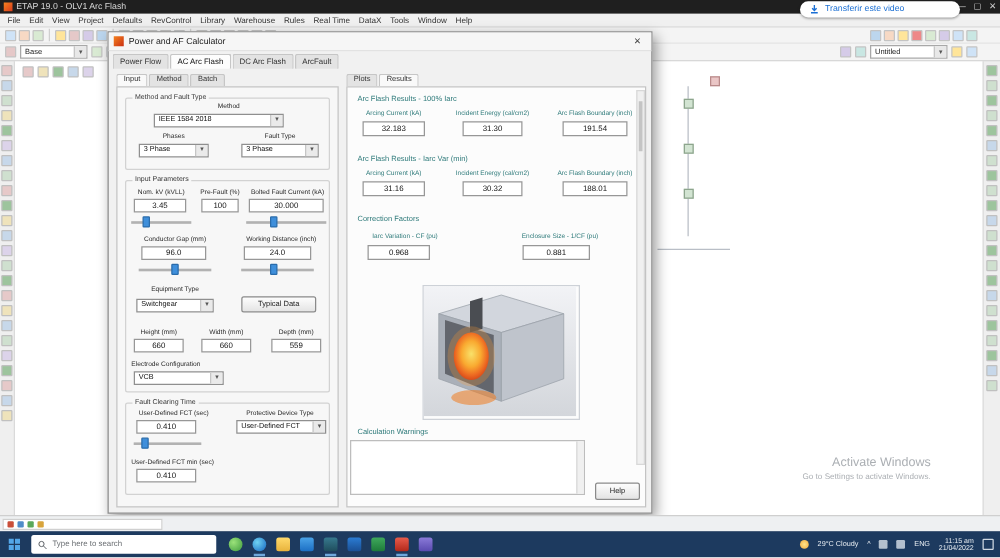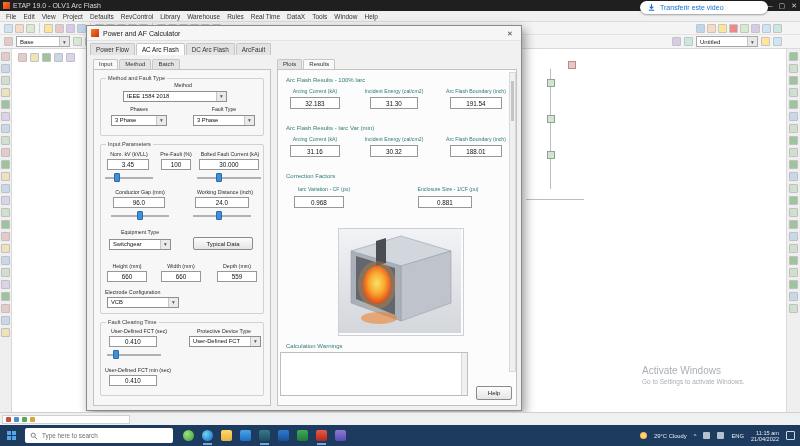--- a/index.html
+++ b/index.html
@@ -33,21 +33,21 @@
   .right-toolbar{position:absolute;right:0;top:49px;width:14px;height:363px;background:#efefef;border-left:1px solid #dadada;
     display:flex;flex-direction:column;align-items:center;gap:3px;padding-top:3px;box-sizing:border-box;}
   .vicon{width:9px;height:9px;border:1px solid #c0c0c0;border-radius:1px;box-sizing:border-box;background:#e2e2e2;}
   .vicon.g1{background:#cfe0cf;} .vicon.g2{background:#9dc49d;} .vicon.g3{background:#c7d8ea;}
   .vicon.g4{background:#e6c9c9;} .vicon.g5{background:#dcd3ea;} .vicon.g6{background:#efe3bb;}
   .canvas{position:absolute;left:12px;top:49px;width:774px;height:363px;background:#ffffff;}
   .mini-row{position:absolute;left:18px;top:53px;display:flex;gap:3px;}
   .diagline{position:absolute;background:#b9bec6;}
   .diagnode{position:absolute;width:6px;height:6px;border:1px solid #8da58d;background:#d2e4d2;}
   .watermark{position:absolute;left:642px;top:365px;color:#8e9399;opacity:.75;}
-  .watermark .w1{font-size:10px;}
+  .watermark .w1{font-size:10px;text-align:right;}
   .watermark .w2{font-size:6.5px;margin-top:2px;}
   .statusbar{position:absolute;left:0;top:412px;width:800px;height:13px;background:#eef0f2;border-top:1px solid #cfcfcf;box-sizing:border-box;}
   .statuspane{position:absolute;left:2px;top:2px;width:128px;height:9px;background:#ffffff;border:1px solid #d0d0d0;
     display:flex;align-items:center;gap:3px;padding-left:3px;box-sizing:border-box;}
   .sdot{width:5px;height:5px;border-radius:1px;}
 
   
   .overlay-pill{position:absolute;left:640px;top:1px;width:128px;height:13px;background:#ffffff;border-radius:7px;
     display:flex;align-items:center;gap:4px;padding:0 7px;box-sizing:border-box;box-shadow:0 1px 2px rgba(0,0,0,.35);}
   .overlay-pill .txt{font-size:7px;color:#1a6fd4;white-space:nowrap;}

